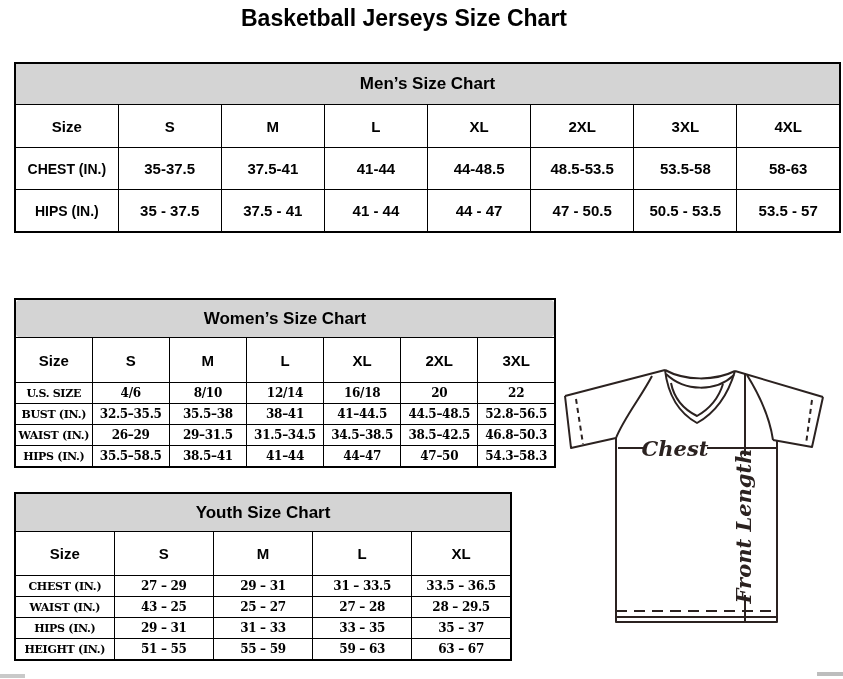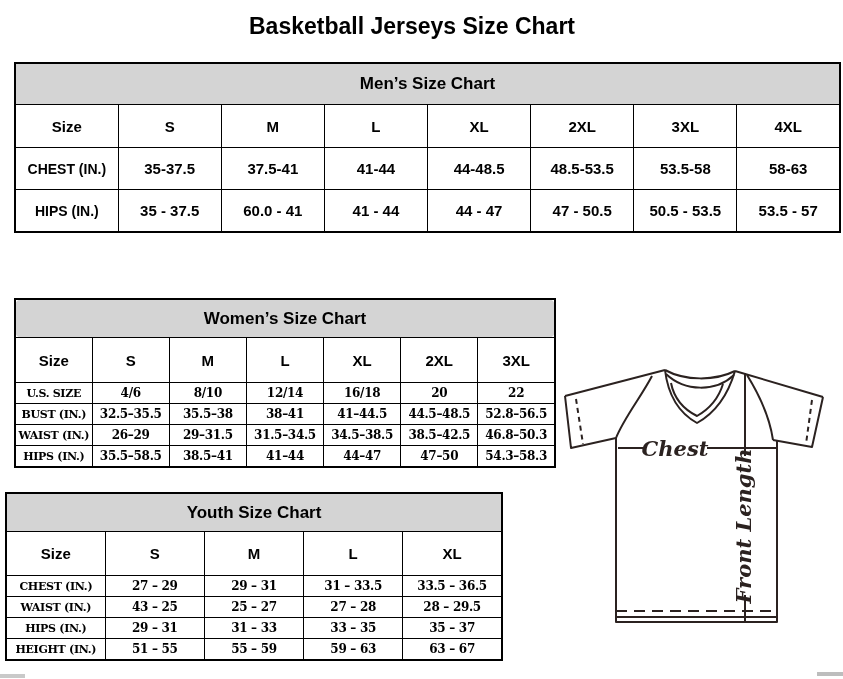--- a/index.html
+++ b/index.html
@@ -1,21 +1,21 @@
 <!DOCTYPE html>
 <html><head>
 <meta charset="utf-8">
 <style>
   html,body{margin:0;padding:0;}
   body{
     width:843px;height:679px;background:#ffffff;position:relative;
     font-family:"Liberation Sans",sans-serif;color:#000;overflow:hidden;
   }
   .page-title{
-    position:absolute;top:5px;left:0;width:808px;margin:8px;
+    position:absolute;top:5px;left:0;width:808px;margin:0;
     text-align:center;font-size:23px;font-weight:bold;color:#000;
   }
   table.chart{
     position:absolute;border-collapse:collapse;table-layout:fixed;
     border:2px solid #000;background:#fff;
   }
   table.chart th,table.chart td{
     border:1px solid #000;text-align:center;vertical-align:middle;
     font-weight:bold;padding:0;color:#000;
   }
@@ -38,21 +38,21 @@
   }
   #women-table tr.data-row th{font-size:11px;}
   #women-table tr.cols-row th:nth-child(1){width:15.3%;}
   #women-table tr.cols-row th:nth-child(2){width:13.4%;}
   #women-table tr.cols-row th:nth-child(3){width:12.0%;}
   #women-table tr.cols-row th:nth-child(4){width:13.0%;}
   #women-table tr.cols-row th:nth-child(5){width:14.0%;}
   #women-table tr.cols-row th:nth-child(6){width:13.6%;}
 
   
-  #youth-table{left:5px;top:492px;width:498px;}
+  #youth-table{left:14px;top:492px;width:498px;}
   #youth-table tr.title-row th{height:37px;}
   #youth-table tr.cols-row th{height:43px;font-size:15px;}
   #youth-table tr.data-row th,#youth-table tr.data-row td{
     height:20px;font-size:12px;font-family:"DejaVu Serif",serif;letter-spacing:-0.3px;
   }
   #youth-table tr.data-row th{font-size:11px;}
   #youth-table tr.cols-row th:first-child{width:24.7%;}
 
   
   #jersey{position:absolute;left:555px;top:355px;width:288px;height:320px;}
@@ -91,21 +91,21 @@
         <td>37.5-41</td>
         <td>41-44</td>
         <td>44-48.5</td>
         <td>48.5-53.5</td>
         <td>53.5-58</td>
         <td>58-63</td>
       </tr>
       <tr class="data-row">
         <th>HIPS (IN.)</th>
         <td>35 - 37.5</td>
-        <td>60.0 - 41</td>
+        <td>37.5 - 41</td>
         <td>41 - 44</td>
         <td>44 - 47</td>
         <td>47 - 50.5</td>
         <td>50.5 - 53.5</td>
         <td>53.5 - 57</td>
       </tr>
     </tbody>
   </table>
 
 <table id="women-table" class="chart">

